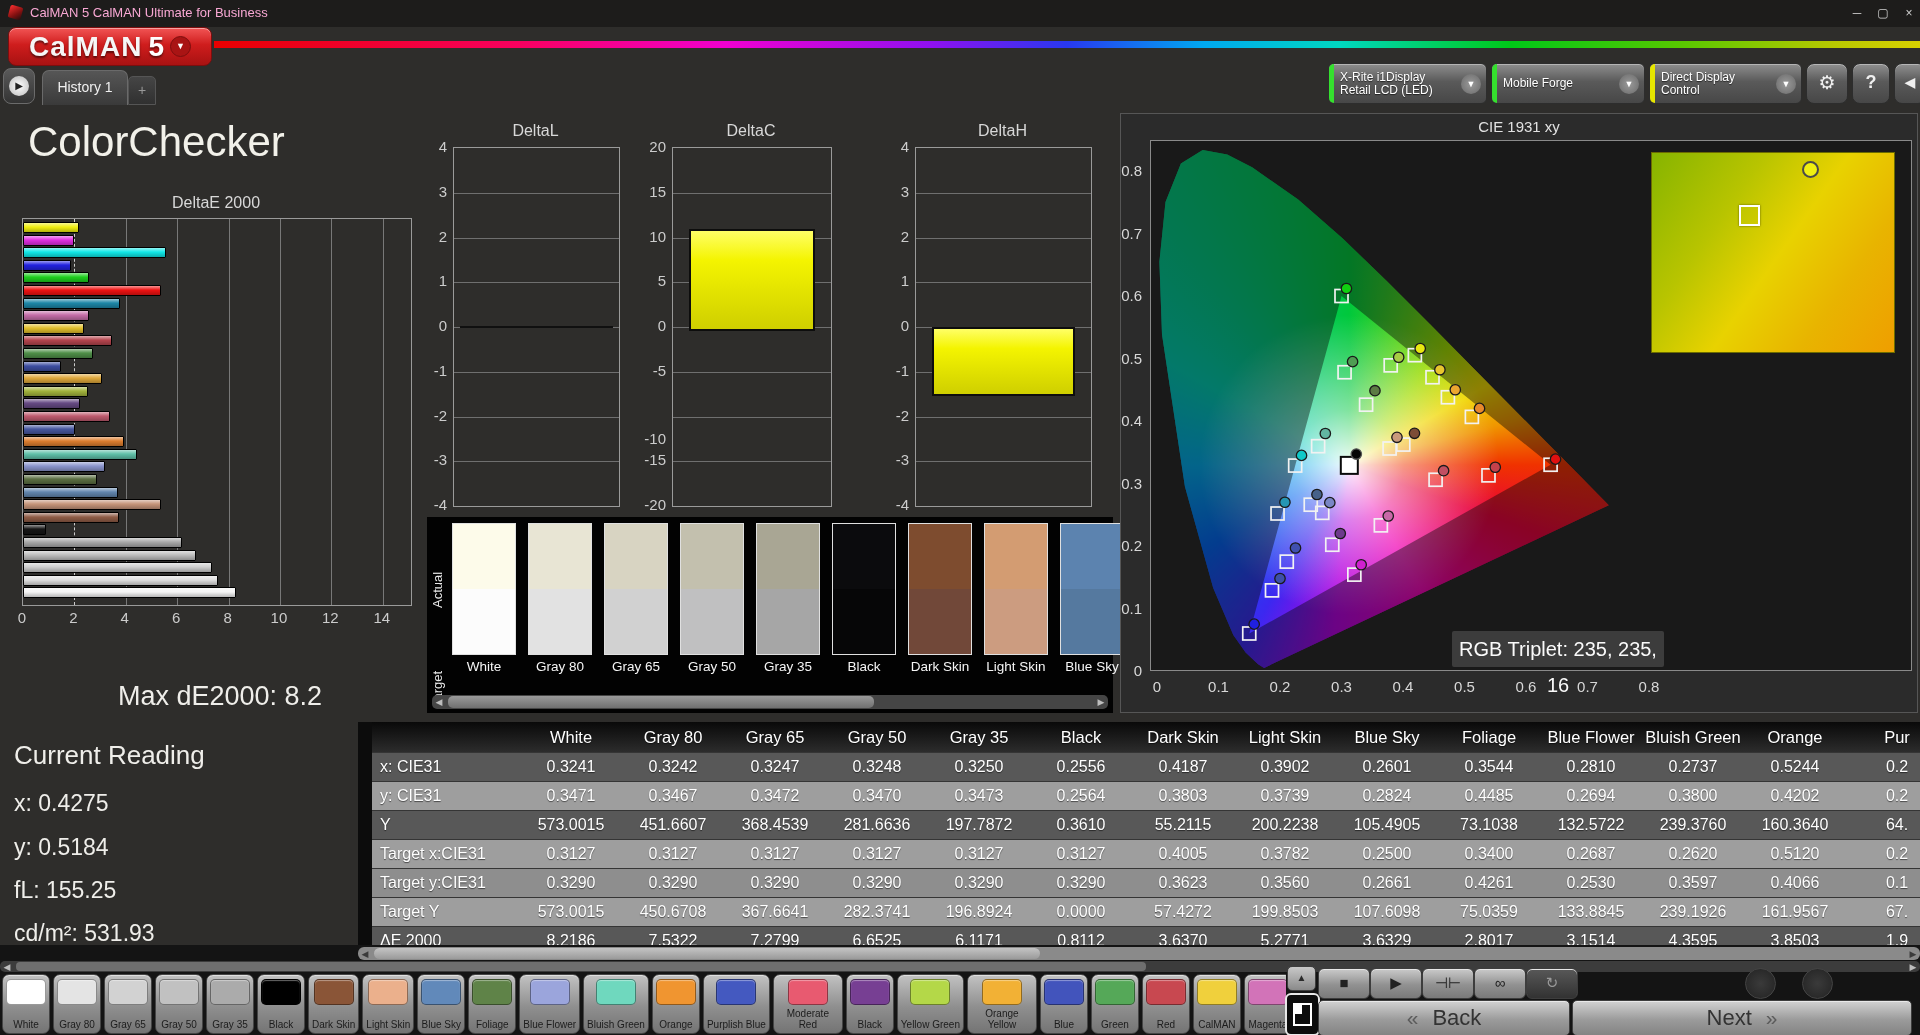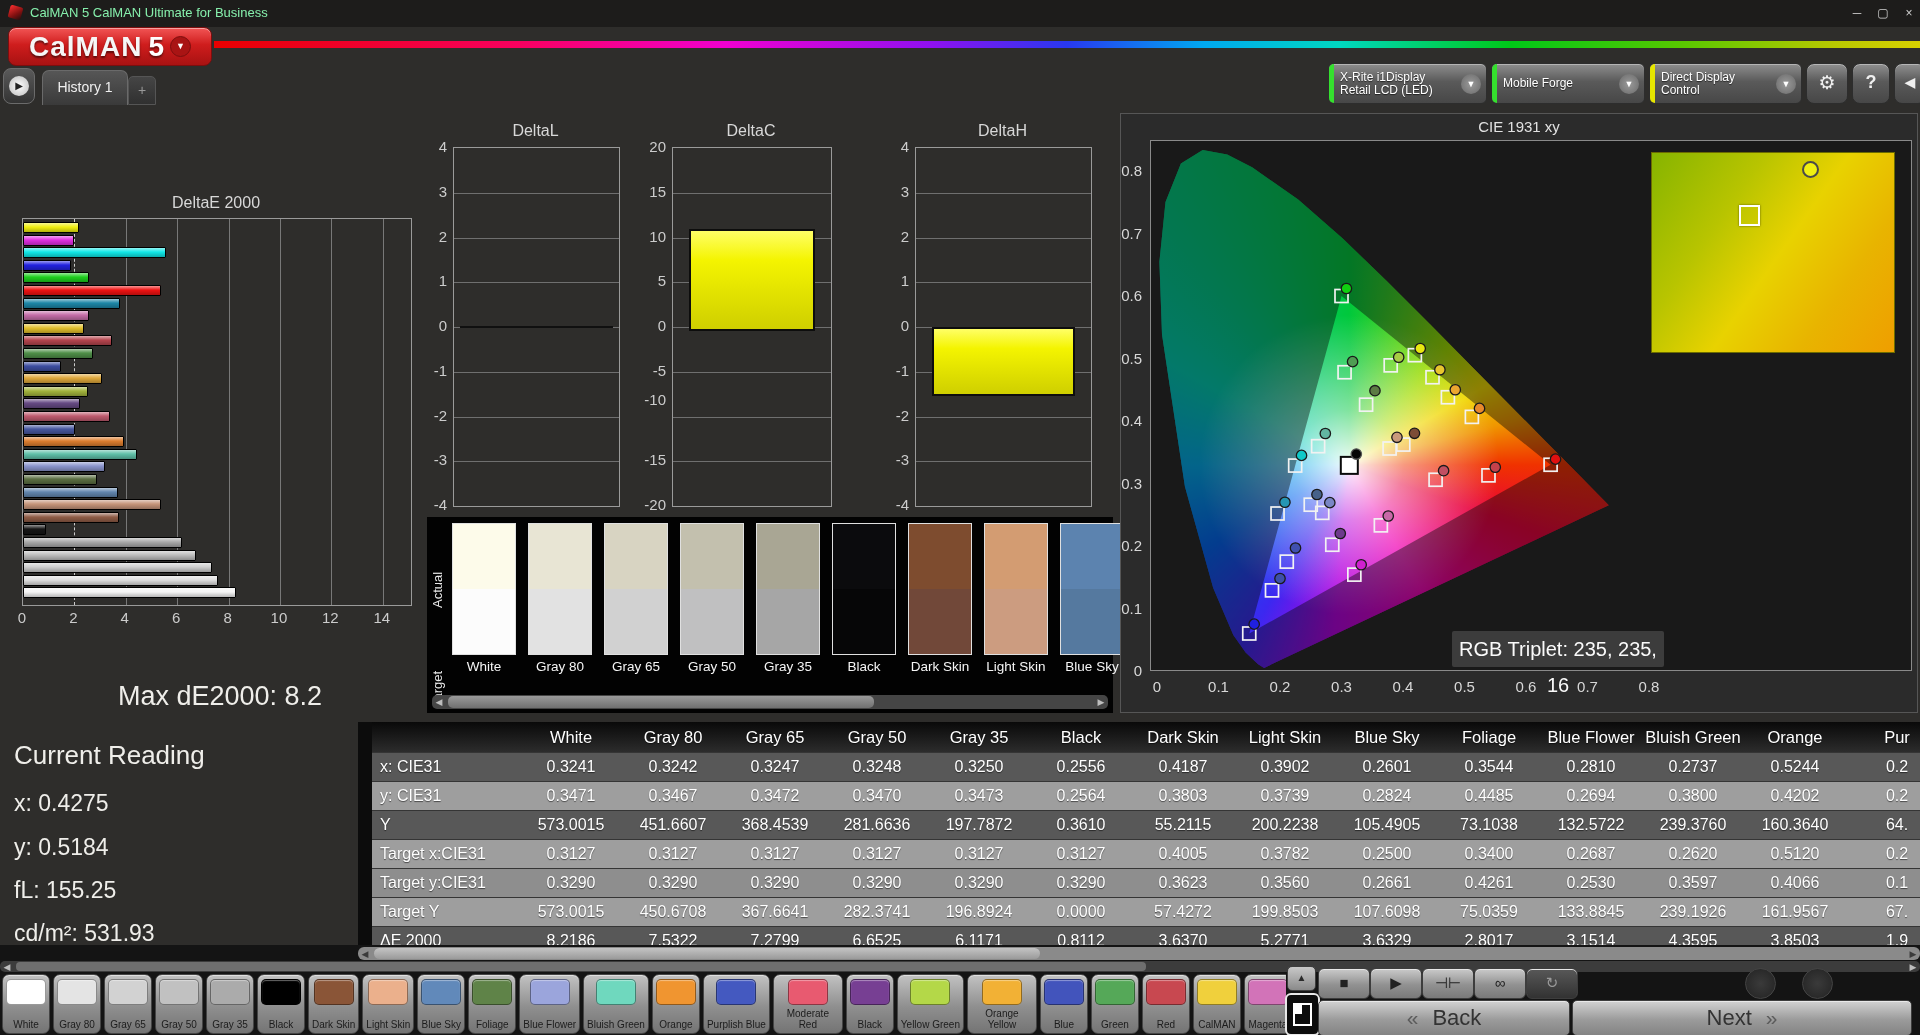--- a/index.html
+++ b/index.html
@@ -1,21 +1,21 @@
 <!DOCTYPE html>
 <html><head>
 <meta charset="utf-8">
 <style>
   html,body{margin:0;padding:0;background:#0a0a0a;font-family:"Liberation Sans",sans-serif;}
   #app{position:relative;width:1920px;height:1035px;background:#2e2d2b;overflow:hidden;}
   .abs{position:absolute;}
   
   #titlebar{left:0;top:0;width:1920px;height:27px;background:#1d1c1b;color:#e6e6e6;}
   #app-icon{left:9px;top:6px;width:13px;height:13px;background:linear-gradient(135deg,#ff3030,#801010 60%,#201010);transform:rotate(15deg);border-radius:2px;}
-  #win-title{left:30px;top:5px;font-size:13px;color:#86efac;}
+  #win-title{left:30px;top:5px;font-size:13px;color:#f9a8d4;}
   .winbtn{top:4px;width:22px;height:18px;color:#cfcfcf;font-size:12px;text-align:center;line-height:18px;border-radius:3px;}
   
   #logo{left:8px;top:27px;width:202px;height:37px;background:linear-gradient(#f25555,#cf1d1d 45%,#a81212);border:1px solid #7c0e0e;border-radius:8px;box-shadow:inset 0 1px 0 rgba(255,255,255,.45);display:flex;align-items:center;justify-content:center;gap:6px;}
   #logo-text{font-size:28px;font-weight:bold;color:#f6f6f6;text-shadow:0 2px 2px rgba(0,0,0,.5);letter-spacing:1px;}
   #logo-num{font-size:28px;font-weight:bold;color:#ffffff;text-shadow:0 2px 2px rgba(0,0,0,.5);}
   #logo-arrow{width:19px;height:19px;border-radius:50%;background:#a91414;border:1px solid #7c0e0e;color:#fff;font-size:9px;text-align:center;line-height:19px;}
   #spectrum{left:214px;top:41px;width:1706px;height:7px;background:linear-gradient(90deg,#e80000 0%,#f80060 18%,#f000d0 30%,#9010f0 42%,#2838f0 50%,#00a8f0 58%,#00d8c0 66%,#00c818 76%,#58c800 86%,#b8c800 95%,#d8d000 100%);}
   
   #nav-left{left:3px;top:68px;width:30px;height:34px;background:linear-gradient(#5a5a5a,#333);border:1px solid #6b6b6b;border-radius:8px;display:flex;align-items:center;justify-content:center;}
   #nav-left .circ{width:20px;height:20px;border-radius:50%;background:radial-gradient(#fff,#bbb);color:#222;font-size:10px;text-align:center;line-height:20px;}
@@ -140,20 +140,21 @@
   </div>
   <div class="abs dd" style="left:1649px;width:151px;">
     <div class="stripe" style="background: rgb(230, 230, 0);"></div>
     <div class="lbl">Direct Display Control</div>
     <div class="arr">▼</div>
   </div>
   <div class="abs toolbtn" style="left:1806px;width:40px;font-size:19px;line-height:37px;"><span>⚙</span></div>
   <div class="abs toolbtn" style="left:1852px;width:36px;font-size:18px;line-height:37px;font-weight:bold;"><span>?</span></div>
   <div class="abs toolbtn" style="left:1894px;width:30px;font-size:14px;line-height:37px;"><span>◀</span></div>
 
+  <div class="abs" id="page-title">ColorChecker</div>
   <div class="abs" id="de-title">DeltaE 2000</div>
   <div class="abs" id="de-plot">
       <div class="vgrid dotted" style="left: 13.245%;"></div>
       <div class="vgrid" style="left: 26.4901%;"></div>
       <div class="vgrid" style="left: 39.7351%;"></div>
       <div class="vgrid" style="left: 52.9801%;"></div>
       <div class="vgrid" style="left: 66.2252%;"></div>
       <div class="vgrid" style="left: 79.4702%;"></div>
       <div class="vgrid" style="left: 92.7152%;"></div>
       <div class="de-bar" style="top: 3px; left: 0px; width: 53.9603px; background-color: rgb(240, 239, 16);"></div>
@@ -235,21 +236,21 @@
         <div class="hgrid" style="top: 268.5px;"></div>
         <div class="hgrid" style="top: 313.25px;"></div>
         <div class="vc-bar" style="left: 16px; width: 122px; top: 80.55px; height: 98.45px;"></div>
       </div>
       <div class="abs vc-lab" style="left: 630px; top: 138px;">20</div>
       <div class="abs vc-lab" style="left: 630px; top: 182.75px;">15</div>
       <div class="abs vc-lab" style="left: 630px; top: 227.5px;">10</div>
       <div class="abs vc-lab" style="left: 630px; top: 272.25px;">5</div>
       <div class="abs vc-lab" style="left: 630px; top: 317px;">0</div>
       <div class="abs vc-lab" style="left: 630px; top: 361.75px;">-5</div>
-      <div class="abs vc-lab" style="left: 630px; top: 391px;">-10</div>
+      <div class="abs vc-lab" style="left: 630px; top: 430px;">-10</div>
       <div class="abs vc-lab" style="left: 630px; top: 451.25px;">-15</div>
       <div class="abs vc-lab" style="left: 630px; top: 496px;">-20</div>
       <div class="abs vc-title" style="left: 915px; width: 175px;">DeltaH</div>
       <div class="abs vc-box" style="left: 915px; width: 175px;">
         <div class="hgrid" style="top: 44.75px;"></div>
         <div class="hgrid" style="top: 89.5px;"></div>
         <div class="hgrid" style="top: 134.25px;"></div>
         <div class="hgrid" style="top: 179px;"></div>
         <div class="hgrid" style="top: 223.75px;"></div>
         <div class="hgrid" style="top: 268.5px;"></div>

